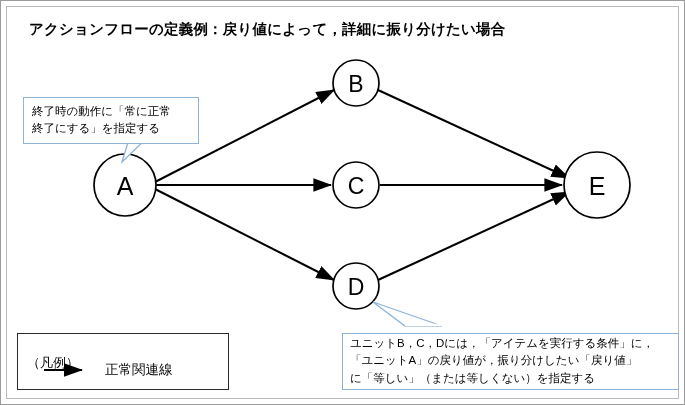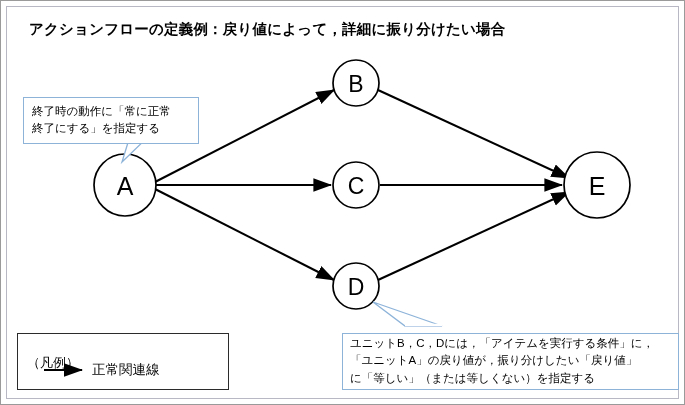--- a/index.html
+++ b/index.html
@@ -121,21 +121,21 @@
     align-items: center;
   }
   #legend-arrow {
     width: 50px;
     height: 14px;
     flex: 0 0 auto;
   }
   #legend-text {
     font-size: 13.5px;
     color: #000000;
-    margin-left: 0;
+    margin-left: 13px;
   }
 </style>
 </head>
 <body>
 
 <div id="canvas">
   <div id="inner-frame"></div>
 
   <div class="title">アクションフローの定義例：戻り値によって，詳細に振り分けたい場合</div>
 

